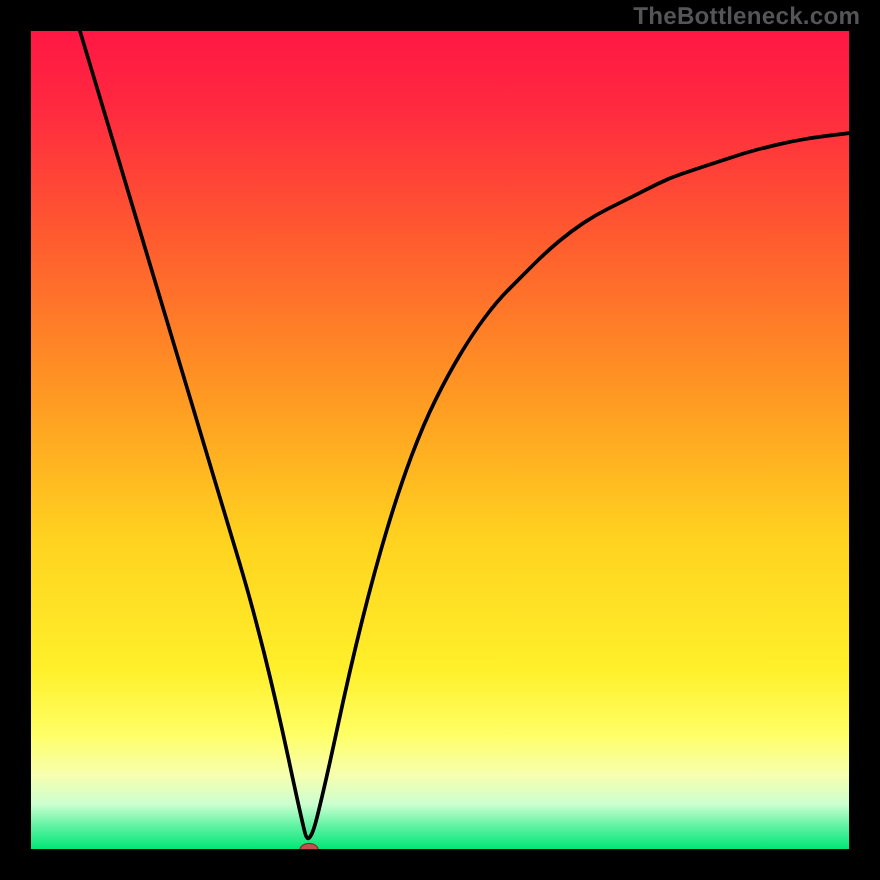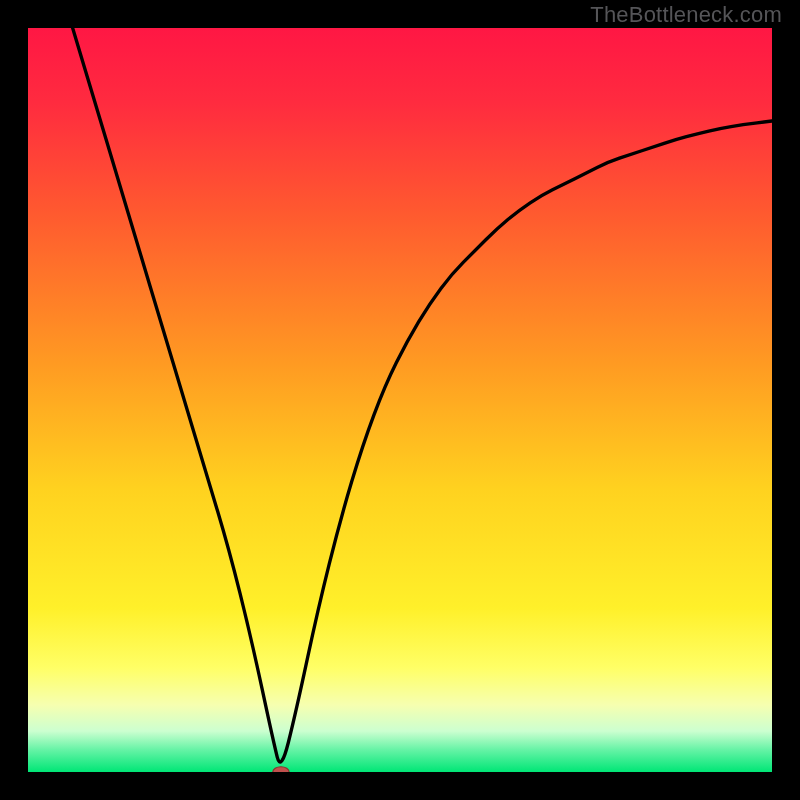--- a/index.html
+++ b/index.html
@@ -22,21 +22,21 @@
     top: 28px;
     width: 744px;
     height: 744px;
   }
   .watermark {
     position: absolute;
     top: 2px;
     right: 18px;
     font-family: Arial, Helvetica, sans-serif;
     font-size: 22px;
-    font-weight: 400;
+    font-weight: 700;
     color: #555558;
     letter-spacing: 0.2px;
   }
 </style>
 </head>
 <body>
 
 <div class="frame">
   <div class="watermark">TheBottleneck.com</div>
   <svg class="plot" viewBox="0 0 100 100" preserveAspectRatio="none">

